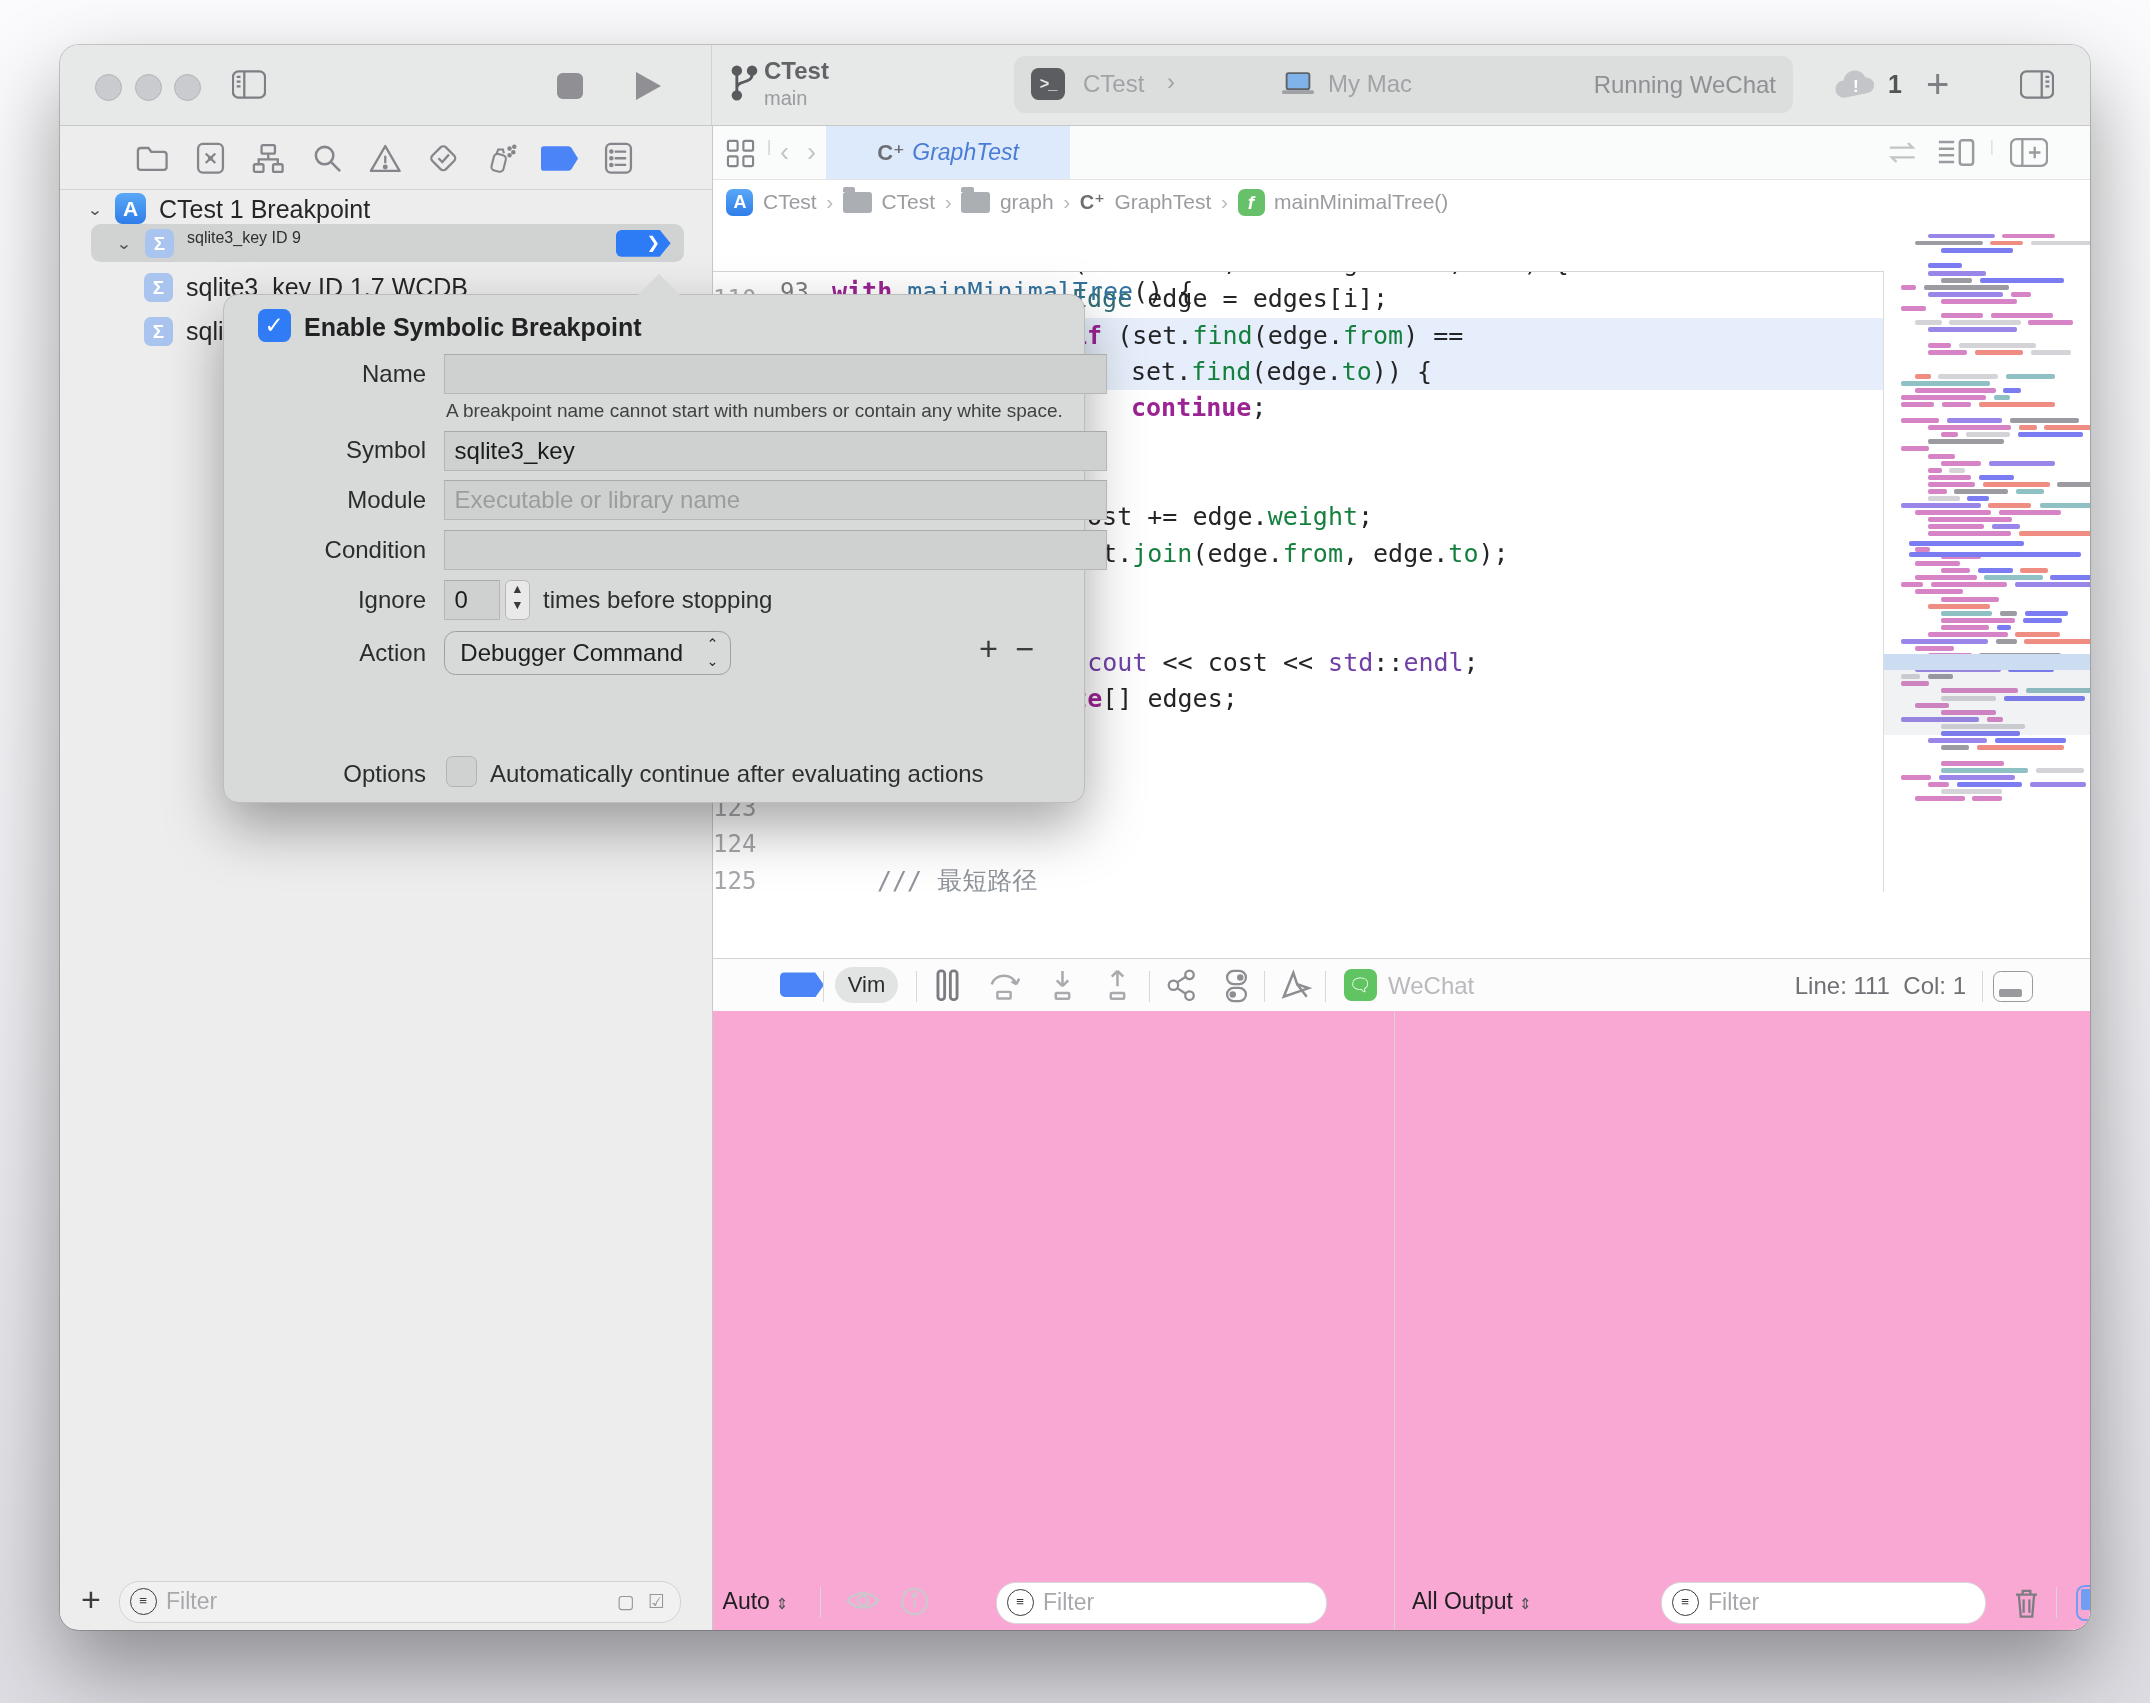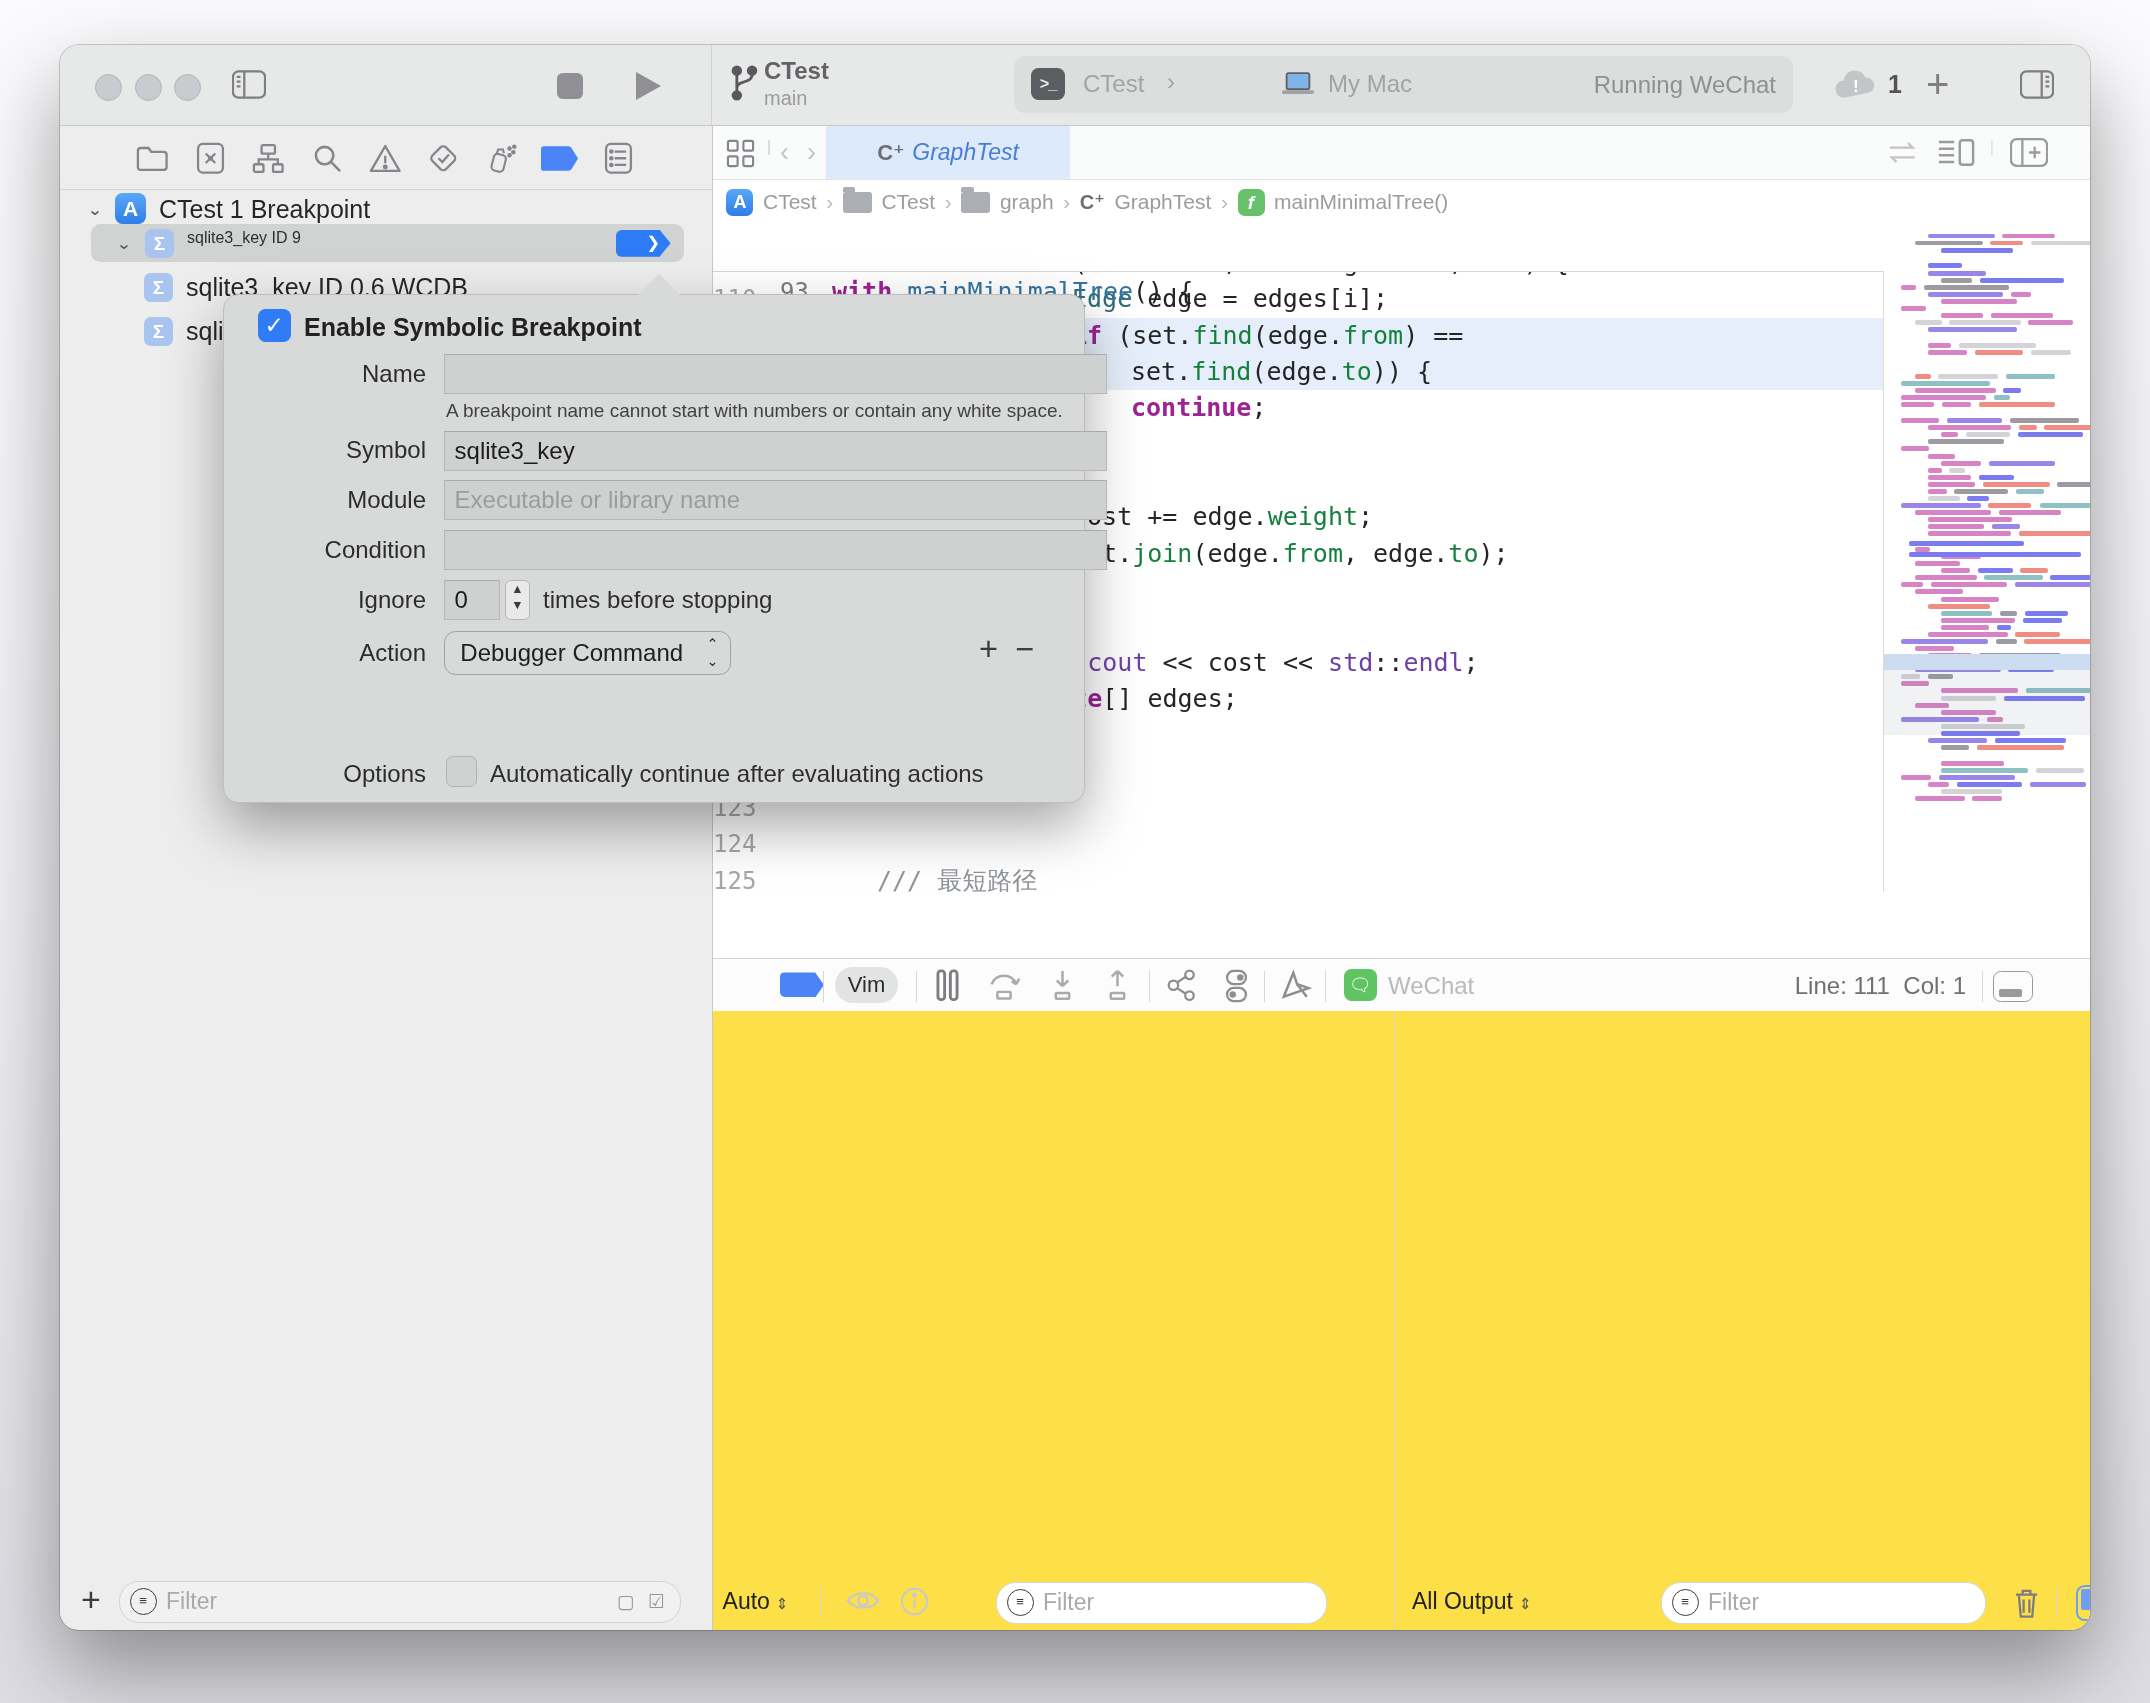--- a/index.html
+++ b/index.html
@@ -110,21 +110,21 @@
   .db-ico{position:absolute;top:9.6px;color:#7c7c82;}
   .db-div{position:absolute;top:11.5px;width:1px;height:31px;background:#d8d8d8;}
   #vim-pill{position:absolute;left:122px;top:7.6px;width:63px;height:36px;background:#e2e3e3;border-radius:18px;text-align:center;line-height:36px;font-size:22px;color:#2c2c2e;}
   #bp-master{position:absolute;left:67px;top:13.4px;width:44px;height:25px;background:#4a84f7;clip-path:polygon(0 0,80% 0,100% 50%,80% 100%,0 100%);border-radius:4.8px;}
   #wechat-ico{position:absolute;left:631px;top:9.6px;width:32.5px;height:32.5px;border-radius:7.6px;background:#60c463;color:#fff;font-size:18px;text-align:center;line-height:32.5px;}
   #wechat-lbl{position:absolute;left:675px;top:13.4px;font-size:24px;color:#b9babd;}
   #linecol{position:absolute;right:124px;top:13.4px;font-size:24px;color:#6f6f74;}
   #hide-debug-ico{position:absolute;right:57px;top:11.5px;width:38px;height:29px;border:1.9px solid #9a9a9e;border-radius:7.6px;}
   #hide-debug-ico:after{content:"";position:absolute;left:4.8px;bottom:3.8px;width:23px;height:7.6px;background:#9a9a9e;border-radius:1.9px;}
   
-  #debug-area{position:absolute;left:0;top:885px;width:100%;bottom:0;background:#fde047;}
+  #debug-area{position:absolute;left:0;top:885px;width:100%;bottom:0;background:#f9a8d4;}
   #pane-div{position:absolute;left:681px;top:0;width:1px;height:100%;background:#d6d6d6;}
   .bottombar{position:absolute;bottom:0;height:55px;font-size:23px;color:#2c2c2e;}
   .scope-lbl{position:absolute;top:13.4px;font-size:23px;color:#202022;}
   .updown{font-size:15.3px;color:#505054;margin-left:5.7px;}
   .dim-ico{position:absolute;top:11.5px;color:#c9c9cd;}
   .trash-ico{position:absolute;color:#7c7c82;}
   .panel-btn{position:absolute;top:9.6px;width:38px;height:32.5px;border:2.9px solid #6f9ff2;border-radius:8.6px;}
   .panel-btn span{position:absolute;top:2.9px;width:11.5px;height:21px;background:#6f9ff2;border-radius:1.9px;}
   svg{display:block;}
 </style>
@@ -270,21 +270,21 @@
         <span class="abs" style="left:99px;top:4.8px">CTest 1 Breakpoint</span>
       </div>
       <div id="bp-selected">
         <span class="chev" style="left:25px;top:7.6px">⌄</span>
         <span class="sigicon" style="left:54px;top:4.8px">Σ</span>
         <span class="abs" style="left:96px;top:4.8px">sqlite3_key ID 9</span>
         <span class="bp-toggle"></span>
       </div>
       <div class="tree-row" style="top:78px">
         <span class="sigicon" style="left:84px;top:4.8px">Σ</span>
-        <span class="abs" style="left:126px;top:4.8px">sqlite3_key ID 0.6 WCDB</span>
+        <span class="abs" style="left:126px;top:4.8px">sqlite3_key ID 1.7 WCDB</span>
       </div>
       <div class="tree-row" style="top:122px">
         <span class="sigicon" style="left:84px;top:4.8px">Σ</span>
         <span class="abs" style="left:126px;top:4.8px">sqlite3_key ID 1.2</span>
       </div>
     </div>
 
     <div id="nav-filterbar">
       <span class="plus-sm">+</span>
       <div class="filter-field" style="left:59px;top:6.7px;width:560px">

